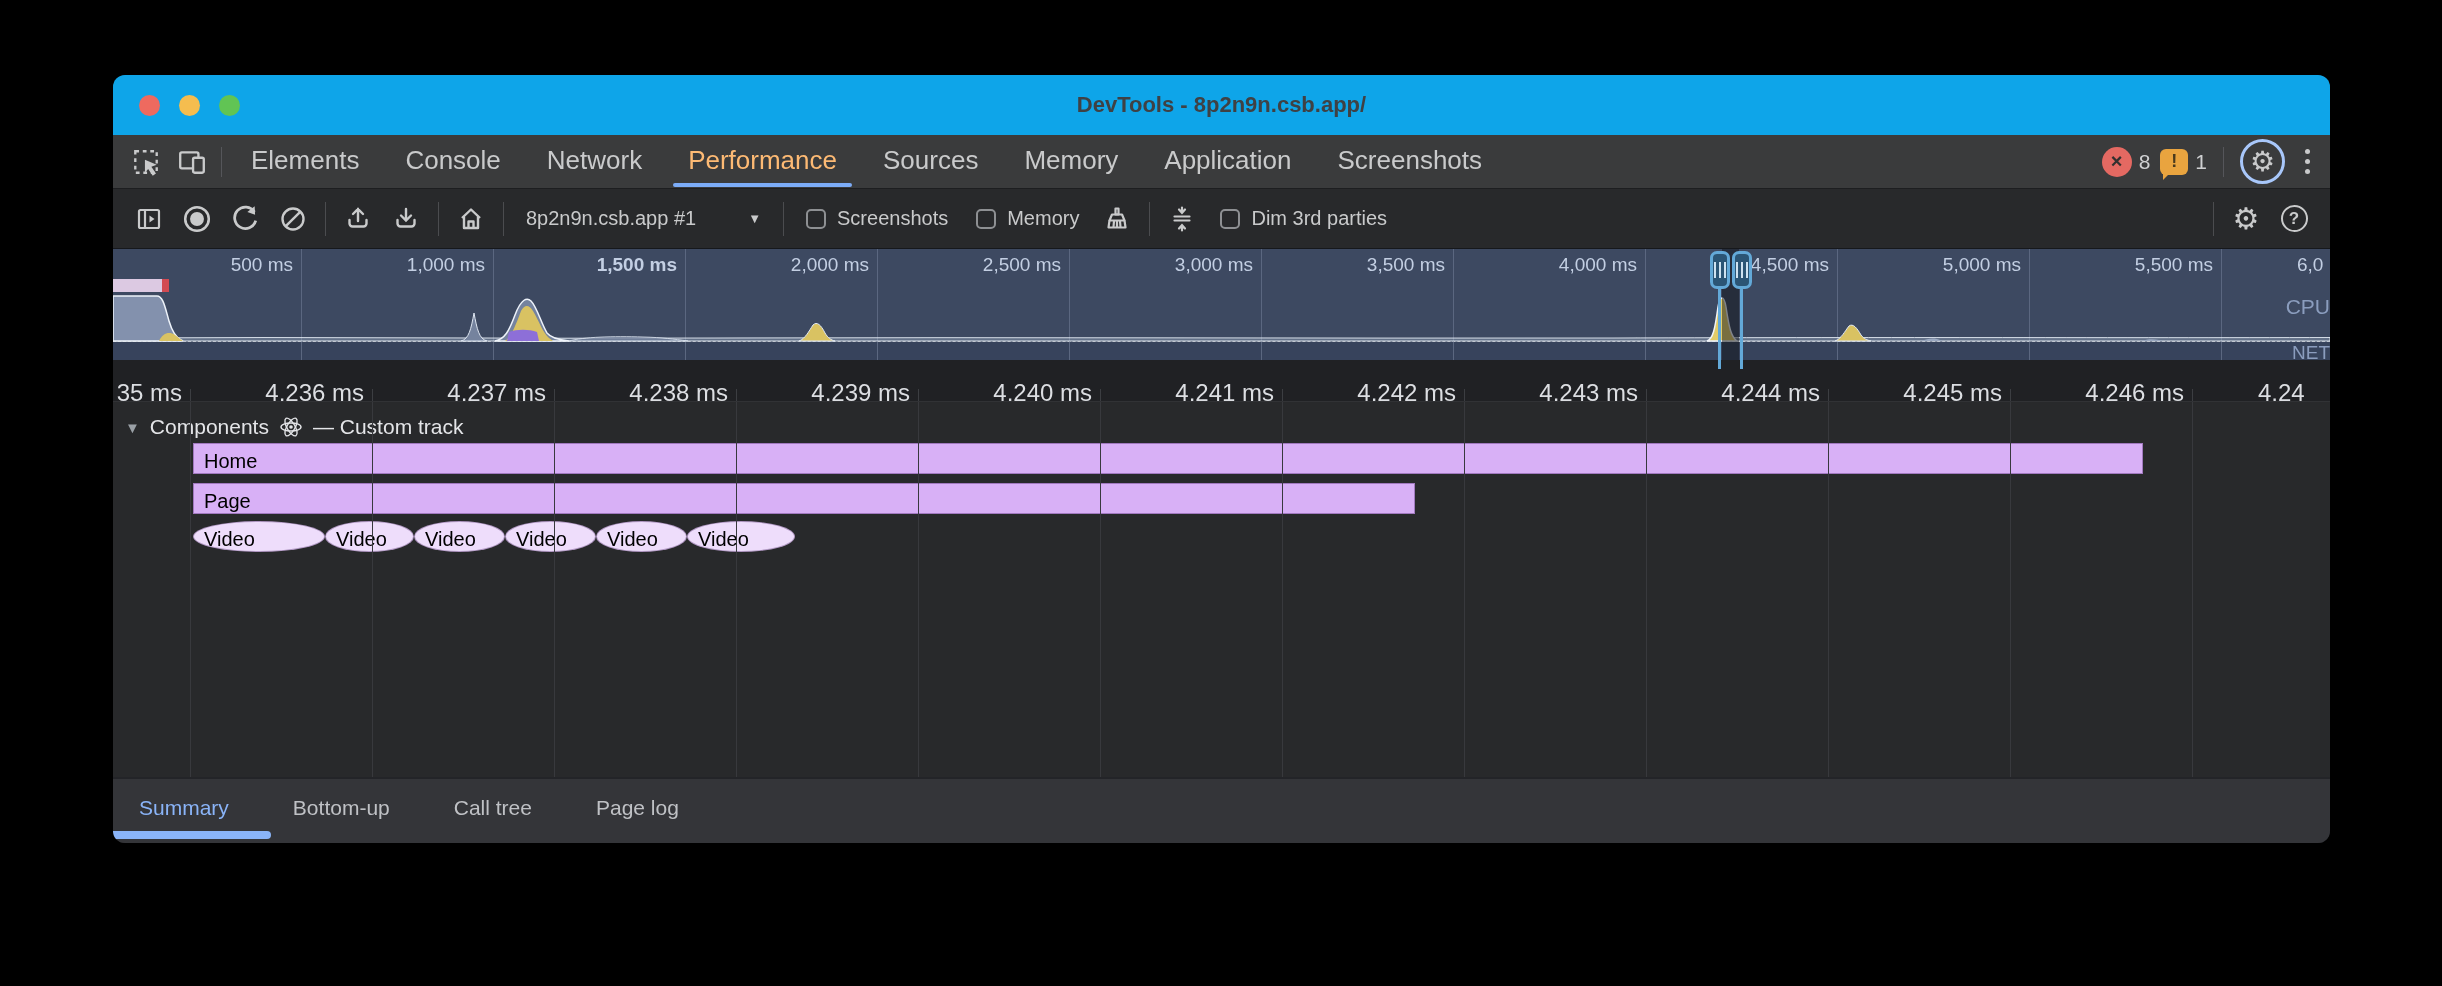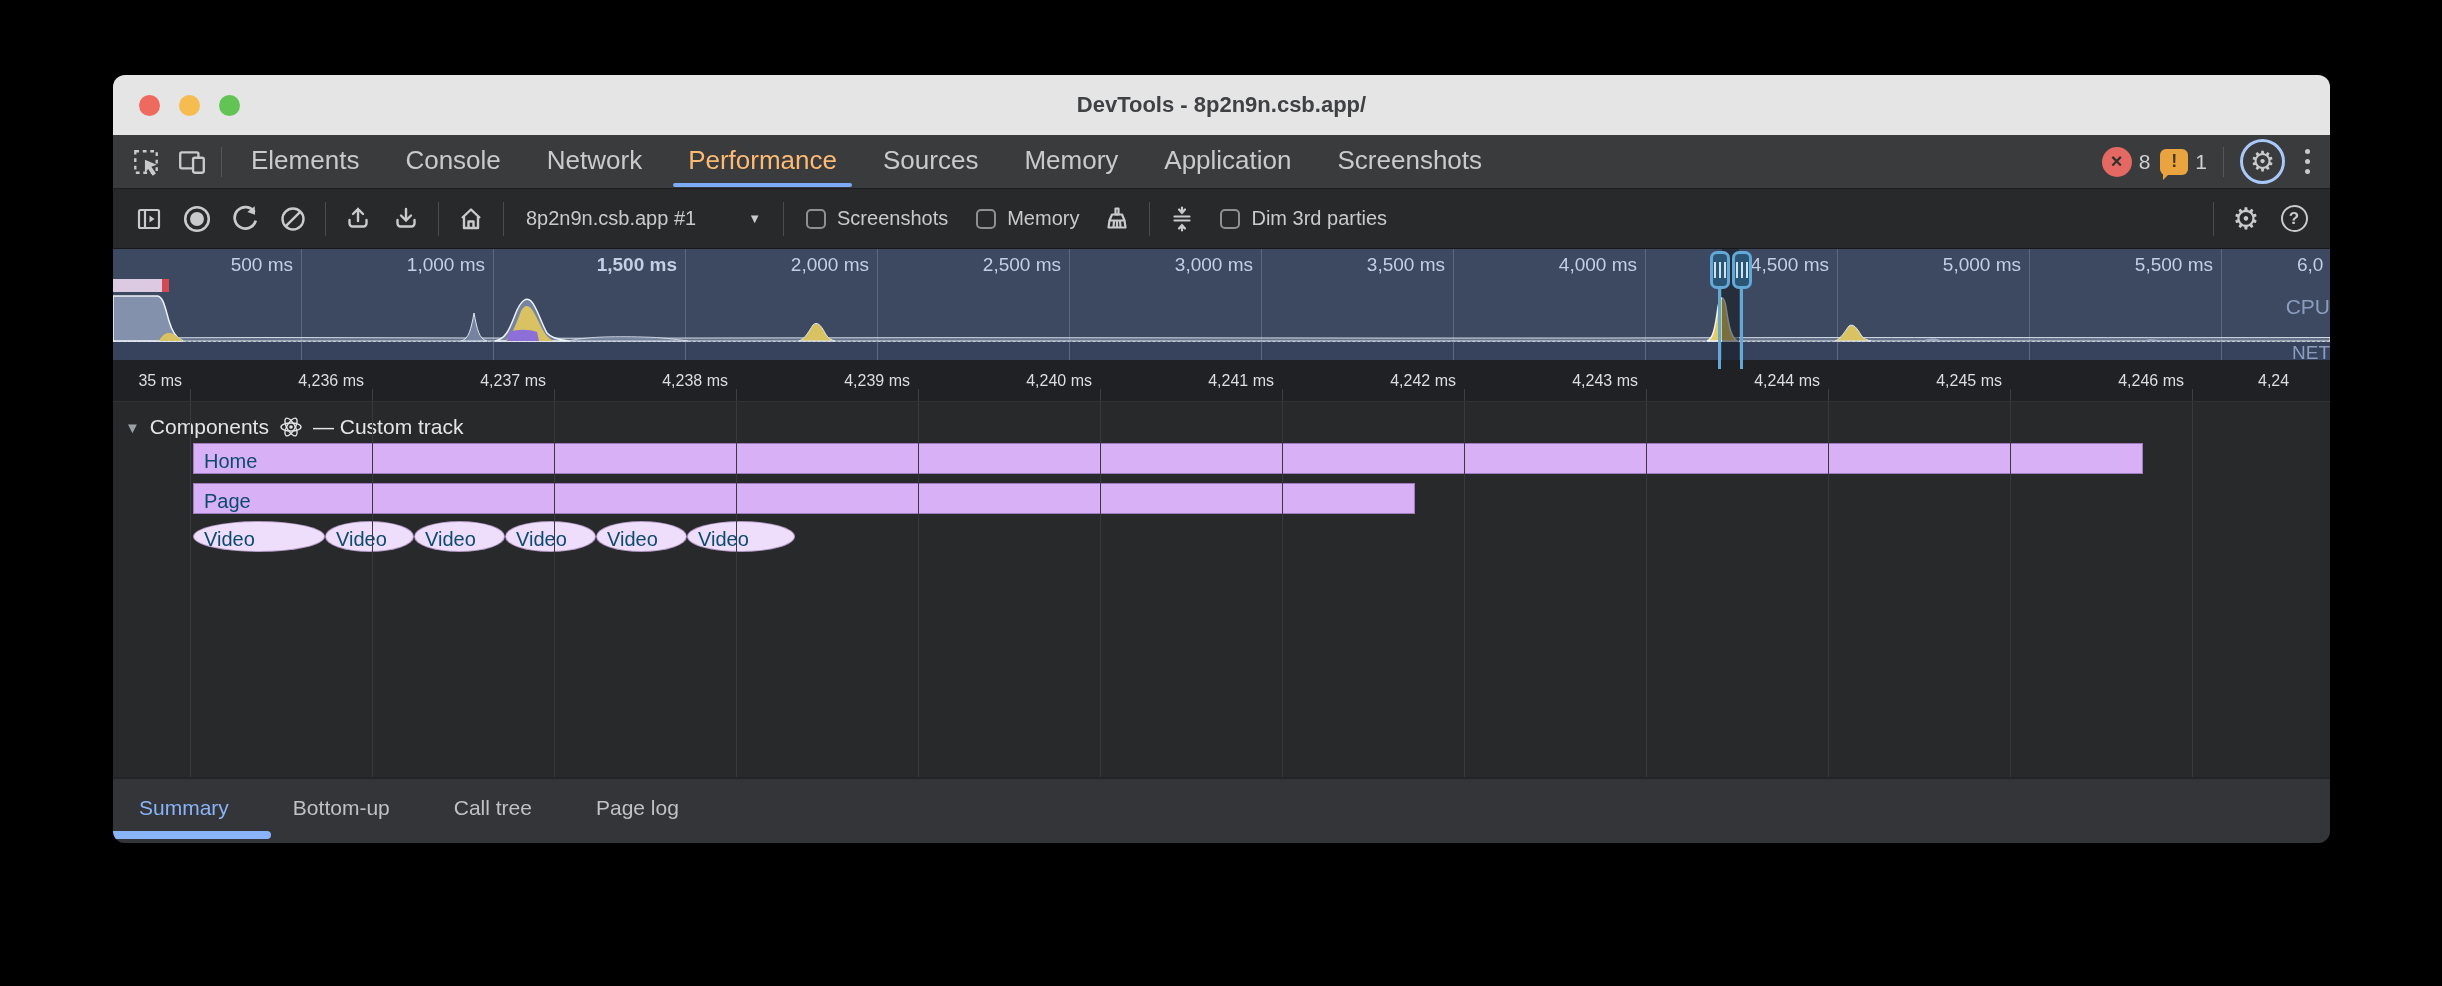--- a/index.html
+++ b/index.html
@@ -2,21 +2,21 @@
 <html><head>
 <meta charset="utf-8">
 <style>
   html,body{margin:0;padding:0;background:#000;}
   *{box-sizing:border-box;font-family:"Liberation Sans",sans-serif;}
   #stage{position:relative;width:2442px;height:986px;background:#000;overflow:hidden;}
   #win{position:absolute;left:113px;top:75px;width:2217px;height:768px;border-radius:12px;
        background:#202124;overflow:hidden;display:flex;flex-direction:column;}
 
   
-  .titlebar{height:60px;background:#e5e5e5;position:relative;flex:none;display:flex;align-items:center;justify-content:center;}
+  .titlebar{height:60px;background:#0ea5e9;position:relative;flex:none;display:flex;align-items:center;justify-content:center;}
   .title{font-size:22px;font-weight:bold;color:#3f4144;}
   .lights{position:absolute;left:26px;top:20px;display:flex;gap:19px;}
   .light{width:21px;height:21px;border-radius:50%;}
   .light.red{background:#ee6a5f;}.light.yellow{background:#f5bd4f;}.light.green{background:#61c454;}
 
   
   .tabbar{height:53px;background:#3a3b3c;flex:none;display:flex;align-items:center;padding:0 10px;color:#c9cacb;}
   .tb-icon{width:46px;height:40px;display:flex;align-items:center;justify-content:center;flex:none;}
   .vdiv{width:1px;height:30px;background:#55565a;margin:0 6px;flex:none;}
   #tabs-container{display:flex;height:100%;}
@@ -55,30 +55,30 @@
   .net-request{position:absolute;left:0;top:30px;width:54px;height:13px;background:#dcc9e2;}
   .net-request-tip{position:absolute;left:49px;top:30px;width:7px;height:13px;background:#d24a52;}
   .handle{position:absolute;top:2px;width:20px;height:38px;border:3px solid #63a9d8;border-radius:7px;background:#2b5575;
           display:flex;align-items:center;justify-content:center;gap:3px;}
   .handle i{width:2px;height:16px;background:#cfe2f0;}
   .hline{position:absolute;top:38px;bottom:0;width:3px;background:#63a9d8;}
   .sel-stripe{position:absolute;top:0;bottom:0;left:1609px;width:17px;background:rgba(16,18,22,.5);}
 
   
   .ruler{height:42px;background:#202124;position:relative;flex:none;border-bottom:1px solid #313235;overflow:hidden;}
-  .r-label{position:absolute;top:0;line-height:42px;font-size:16px;color:#dcdee2;white-space:nowrap;}
+  .r-label{position:absolute;top:12px;line-height:42px;font-size:24px;color:#dcdee2;white-space:nowrap;}
   .r-tick{position:absolute;bottom:0;height:12px;width:1px;background:#3c3e42;}
   .r-notch{position:absolute;top:0;height:9px;width:3px;background:#63a9d8;}
 
   
   .track{flex:1;background:#28292b;position:relative;overflow:hidden;}
   .t-grid{position:absolute;top:0;bottom:0;width:1px;background:#38393d;}
   .track-header{position:absolute;left:12px;top:13px;display:flex;align-items:center;gap:10px;color:#e4e5e8;font-size:21px;}
   .tri{color:#9aa0a6;font-size:15px;}
-  .bar{position:absolute;height:31px;line-height:35px;font-size:20px;color:#0c4a6e;padding-left:10px;
+  .bar{position:absolute;height:31px;line-height:35px;font-size:20px;color:#000000;padding-left:10px;
        border:1px solid rgba(60,20,90,.35);white-space:nowrap;overflow:hidden;}
   .bar.solid{background:#d8b0f6;}
   .bar.light{background:#eeddfb;}
 
   
   .bottombar{height:66px;background:#343539;border-top:2px solid #232428;flex:none;position:relative;display:flex;align-items:flex-start;}
   #bottom-tabs{display:flex;height:58px;align-items:center;padding-left:6px;gap:24px;}
   .btab{padding:0 20px;font-size:21px;color:#bfc1c5;cursor:default;}
   .btab.active{color:#8ab4f8;}
   .b-underline{position:absolute;left:0;top:52px;width:158px;height:8px;background:#8ab4f8;border-radius:0 8px 8px 0;}

